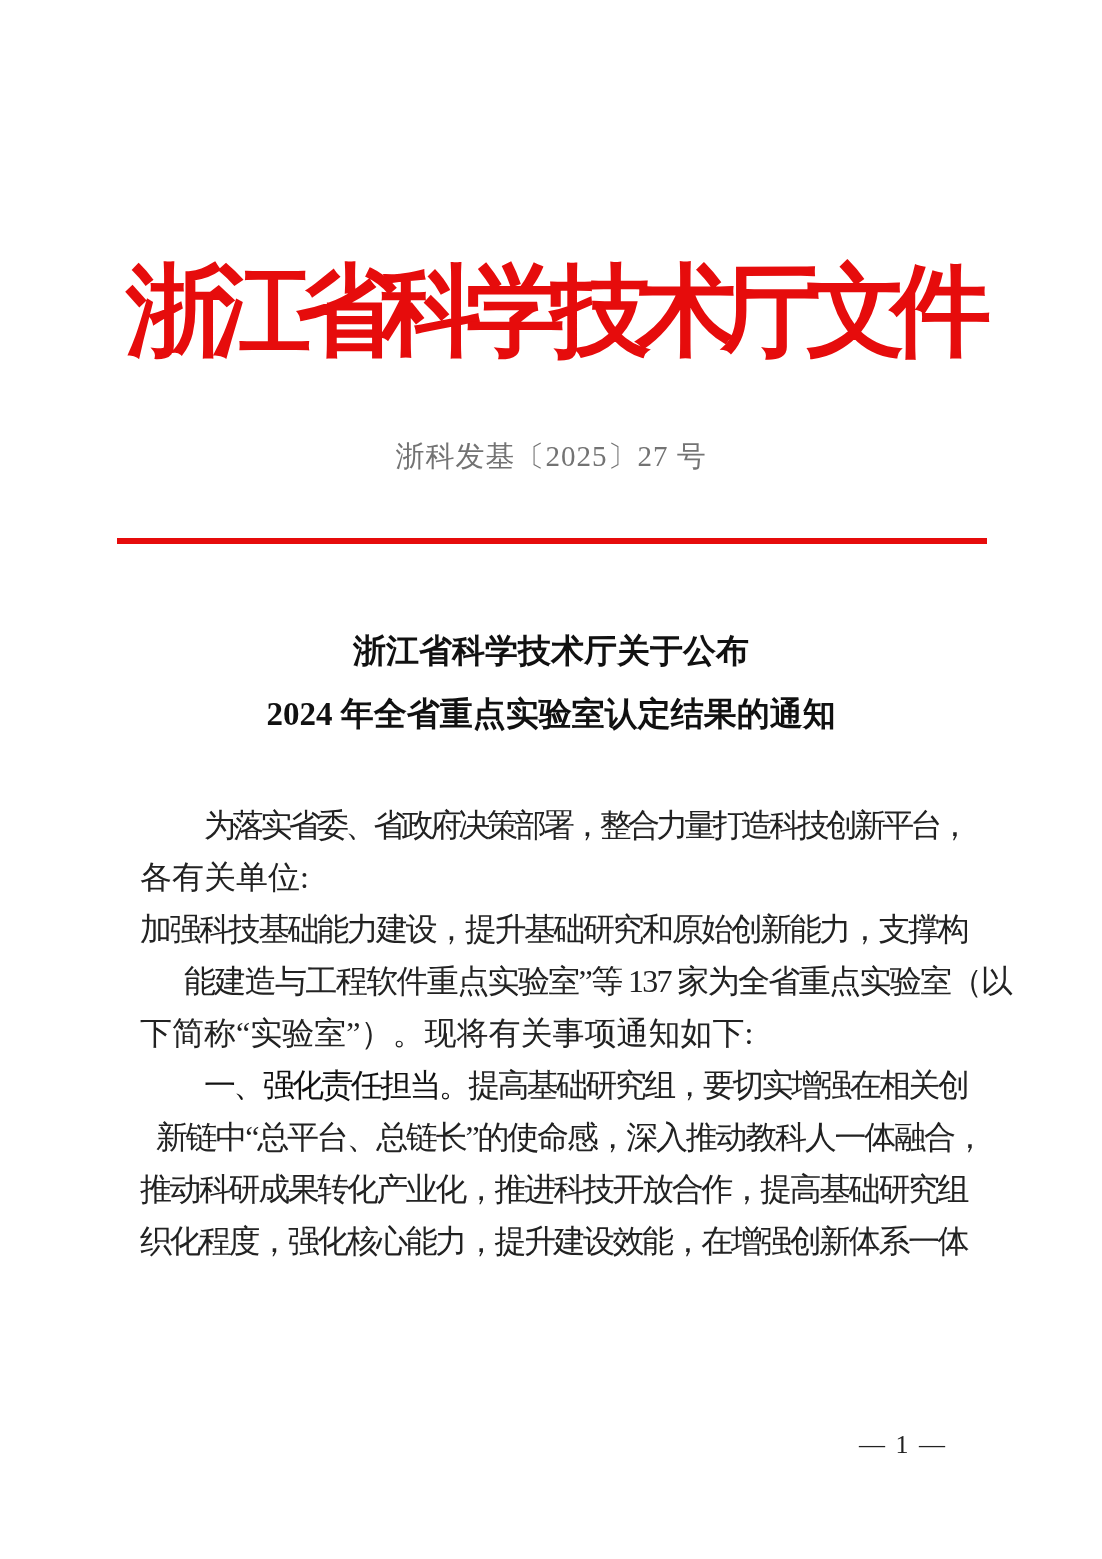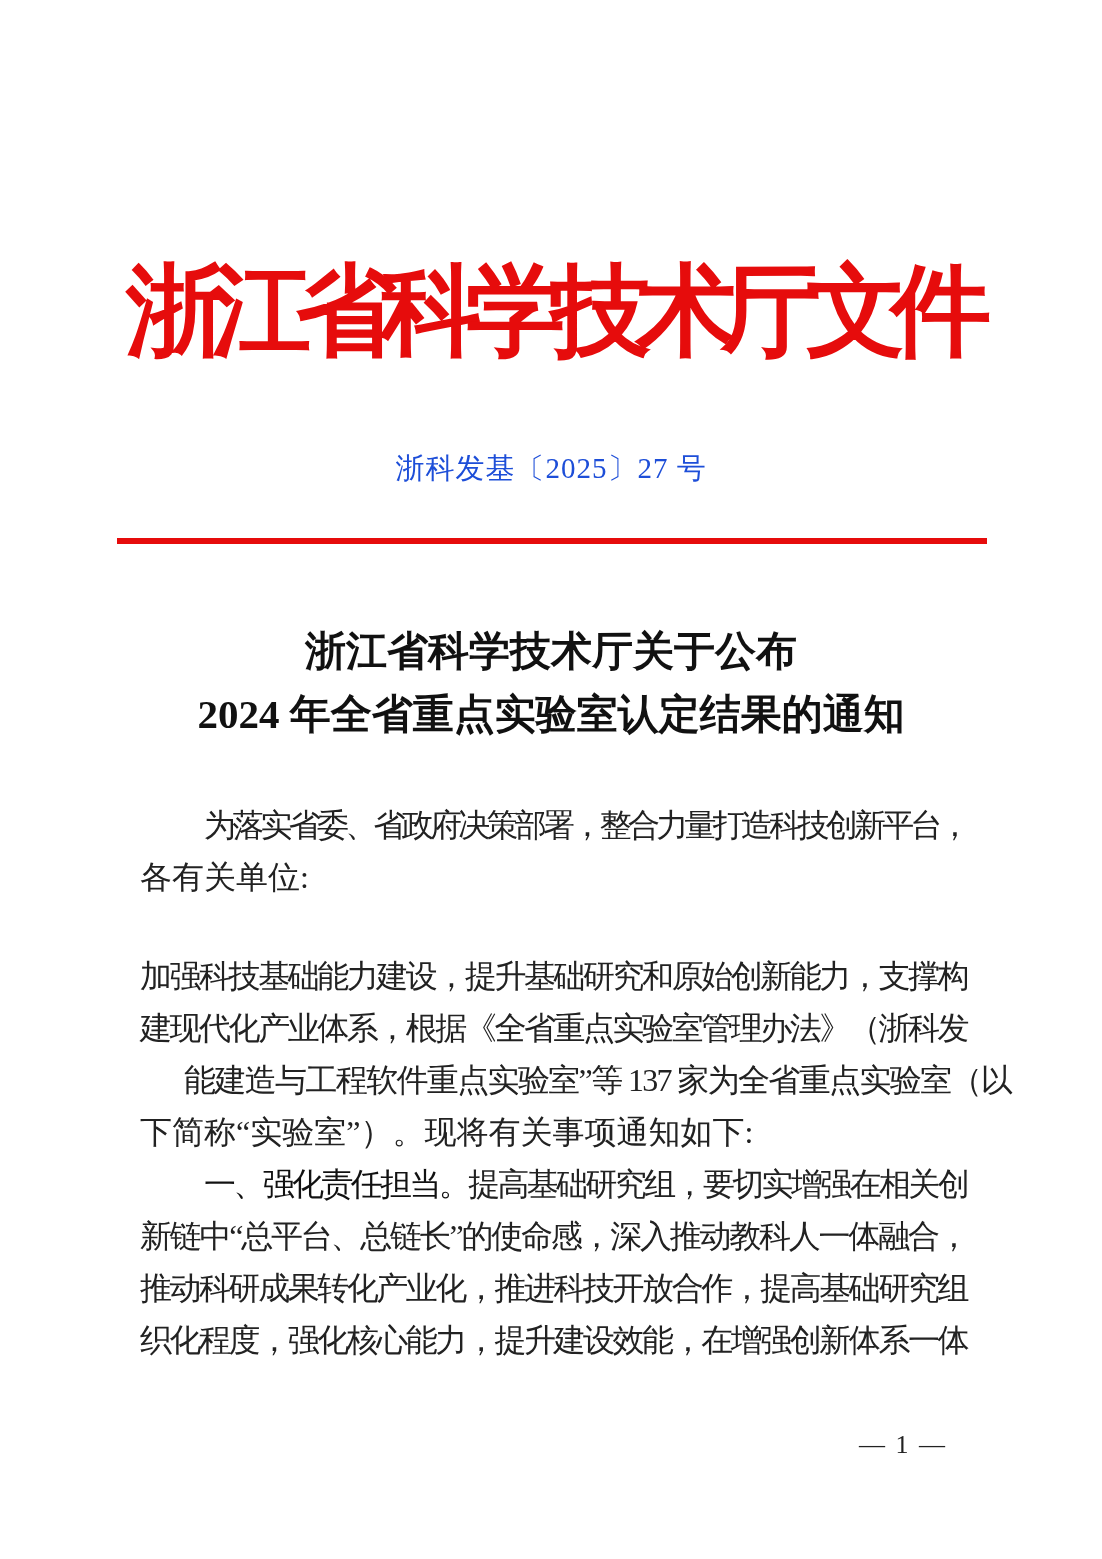--- a/index.html
+++ b/index.html
@@ -20,44 +20,44 @@
     text-align: center;
     font-size: 100px;
     line-height: 112px;
     font-weight: bold;
     letter-spacing: -15px;
     white-space: nowrap;
     font-family: "Liberation Serif", "DejaVu Serif", serif;
   }
   .doc-number {
     position: absolute;
-    top: 446px;
+    top: 434px;
     left: 0;
     width: 100%;
     text-align: center;
     font-size: 29px;
     line-height: 44px;
-    color: #1d4ed8;
+    color: #737373;
     letter-spacing: 1px;
   }
   .red-rule {
     position: absolute;
     top: 538px;
     left: 117px;
     width: 870px;
     height: 6px;
   }
   .doc-title {
     position: absolute;
     top: 620px;
     left: 0;
     width: 100%;
     text-align: center;
     font-weight: bold;
-    font-size: 41px;
+    font-size: 33px;
     line-height: 63px;
     color: #111111;
   }
   .body-text {
     position: absolute;
     top: 799px;
     left: 140px;
     width: 827px;
     font-size: 32px;
     line-height: 52px;
@@ -99,25 +99,24 @@
   <div class="red-rule" style="background: rgb(230, 12, 12);"></div>
 
   <div class="doc-title">
     <div>浙江省科学技术厅关于公布</div>
     <div>2024 年全省重点实验室认定结果的通知</div>
   </div>
 
   <div class="body-text" id="body-text">
       <div class="line indent" style="letter-spacing: -3.74074px;"><span>为落实省委、省政府决策部署，整合力量打造科技创新平台，</span></div>
       <div class="line"><span>各有关单位:</span></div>
-      <div class="line" style="letter-spacing: -2.46429px; margin-top: 47px;"><span>加强科技基础能力建设，提升基础研究和原始创新能力，支撑构</span></div>
-      <div class="line" style="letter-spacing: -2.46429px;"><span>建现代化产业体系，根据《全省重点实验室管理办法》（浙科发</span></div>
+      <div class="line" style="letter-spacing: -2.46429px;"><span>加强科技基础能力建设，提升基础研究和原始创新能力，支撑构</span></div>
       <div class="line" style="letter-spacing: -1.64516px; margin-left: 44px;"><span>能建造与工程软件重点实验室”等 137 家为全省重点实验室（以</span></div>
       <div class="line"><span>下简称“实验室”）。现将有关事项通知如下:</span></div>
       <div class="line indent" style="letter-spacing: -2.65385px;"><span class="lead">一、强化责任担当。</span><span>提高基础研究组，要切实增强在相关创</span></div>
-      <div class="line" style="letter-spacing: -2.24138px;"><span>新链中“总平台、总链长”的使命感，深入推动教科人一体融合，</span></div>
+      <div class="line" style="letter-spacing: -2.24138px; margin-left: 16px;"><span>新链中“总平台、总链长”的使命感，深入推动教科人一体融合，</span></div>
       <div class="line" style="letter-spacing: -2.46429px;"><span>推动科研成果转化产业化，推进科技开放合作，提高基础研究组</span></div>
       <div class="line" style="letter-spacing: -2.46429px;"><span>织化程度，强化核心能力，提升建设效能，在增强创新体系一体</span></div>
     </div>
 
   <div class="page-num">— 1 —</div>
 
 </div>
 
 </body></html>

